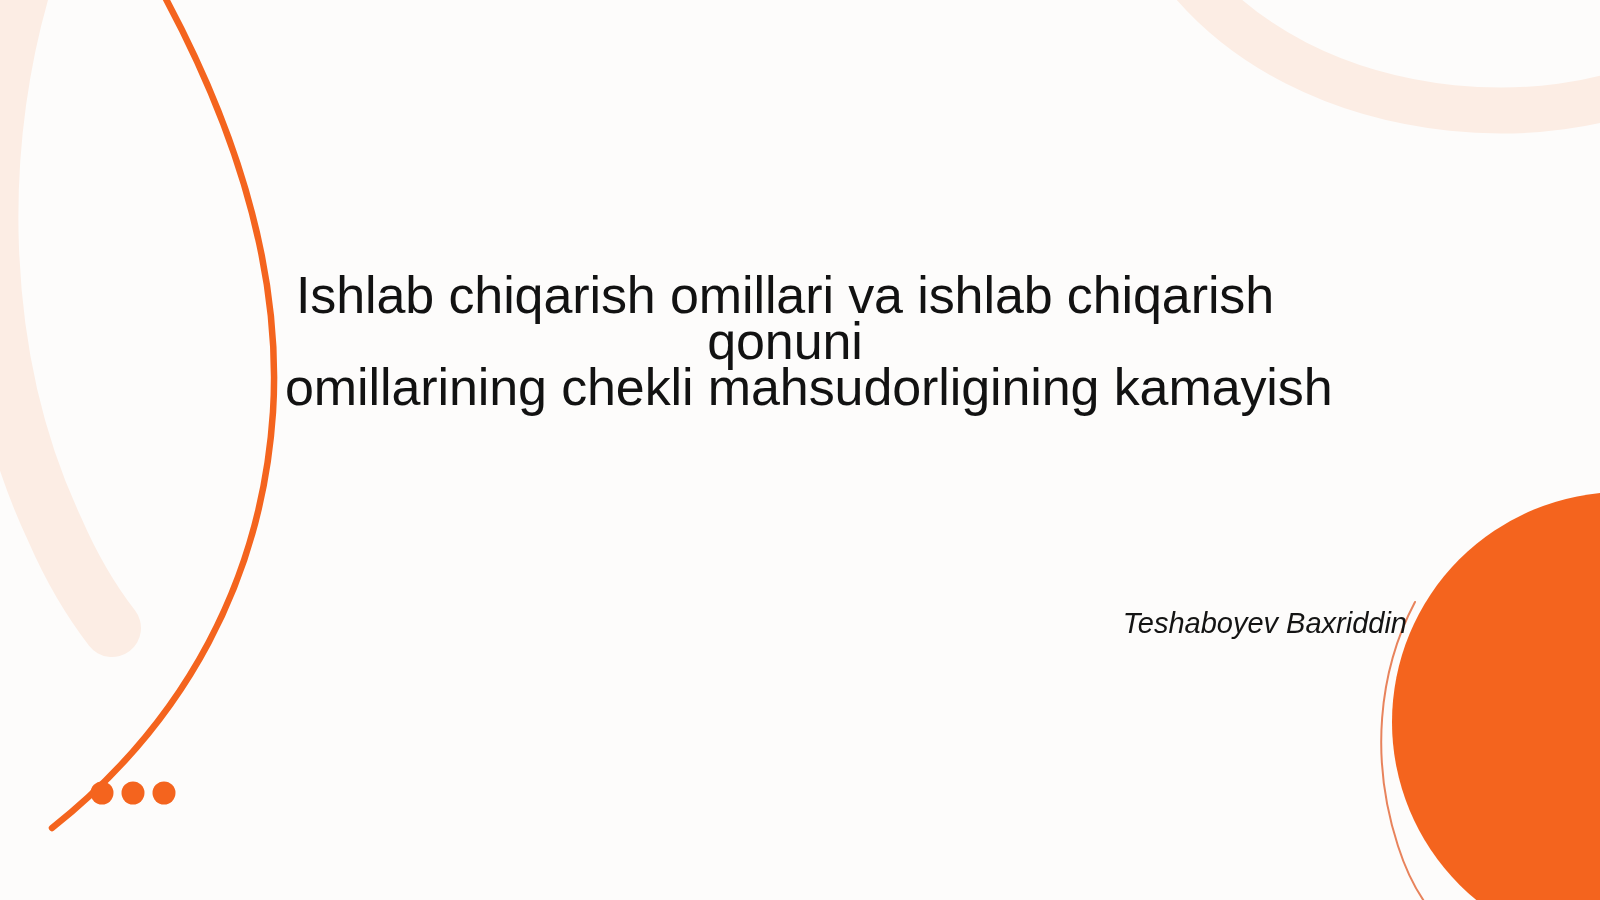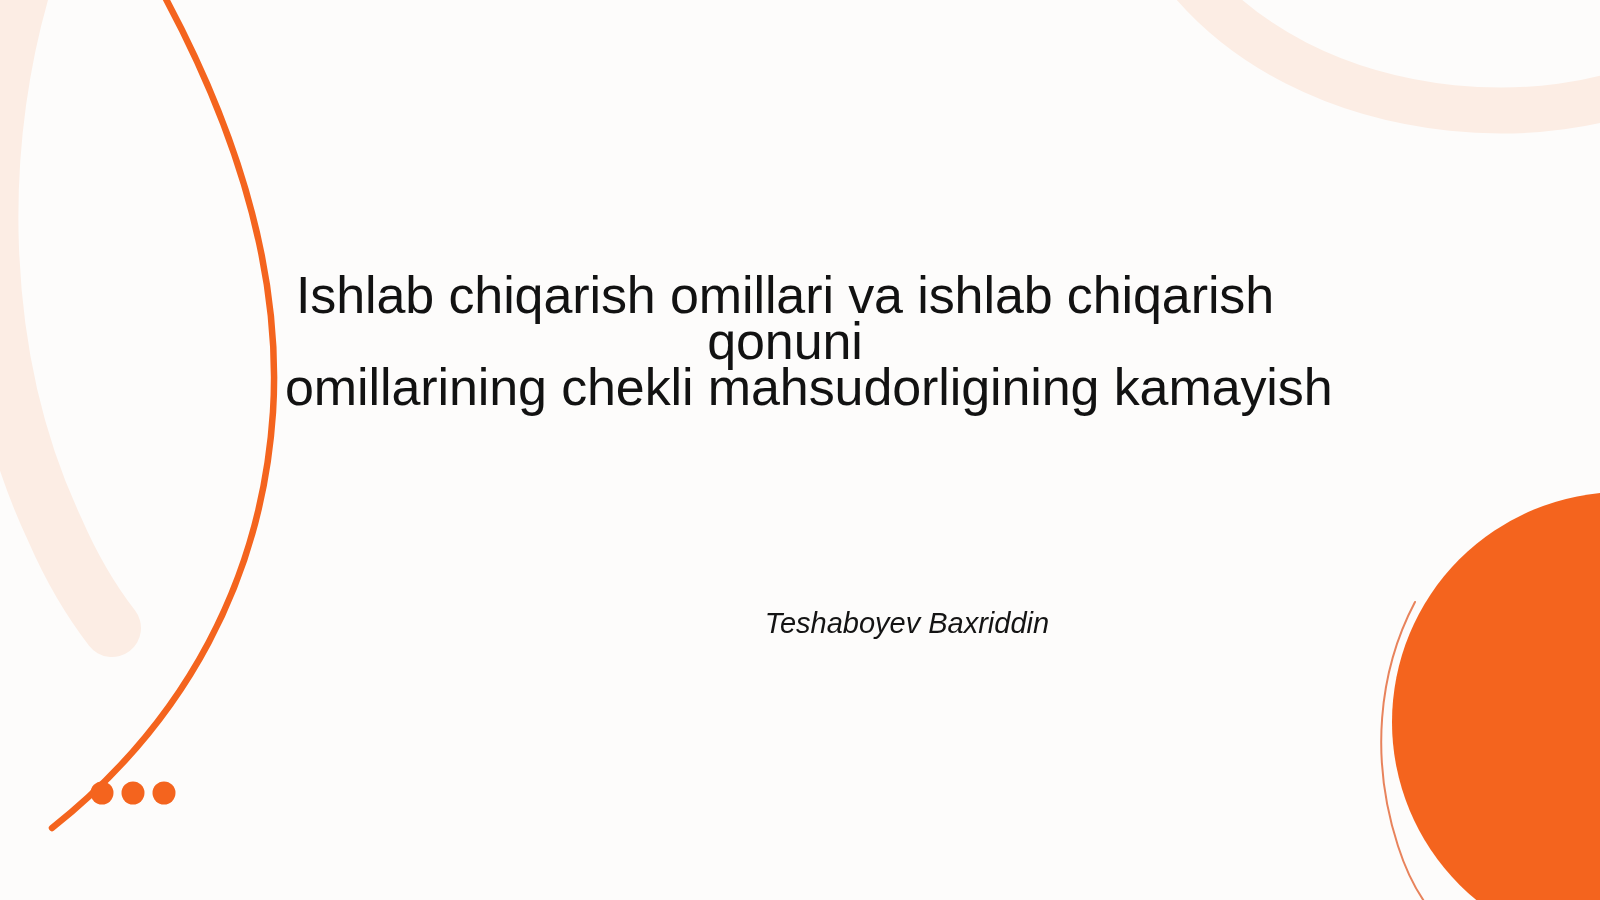--- a/index.html
+++ b/index.html
@@ -55,21 +55,21 @@
     letter-spacing: -0.1px;
     color: #121212;
     white-space: nowrap;
   }
 
   .subtitle-block {
     position: absolute;
     left: 407px;
     top: 603px;
     width: 1000px;
-    text-align: center;
+    text-align: right;
   }
 
   .subtitle-text {
     display: block;
     font-size: 29px;
     line-height: 40px;
     font-weight: 400;
     font-style: italic;
     color: #141414;
     white-space: nowrap;

